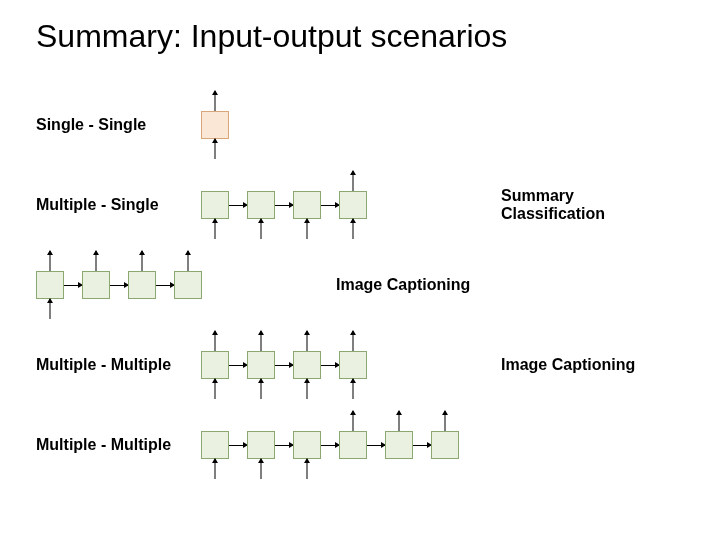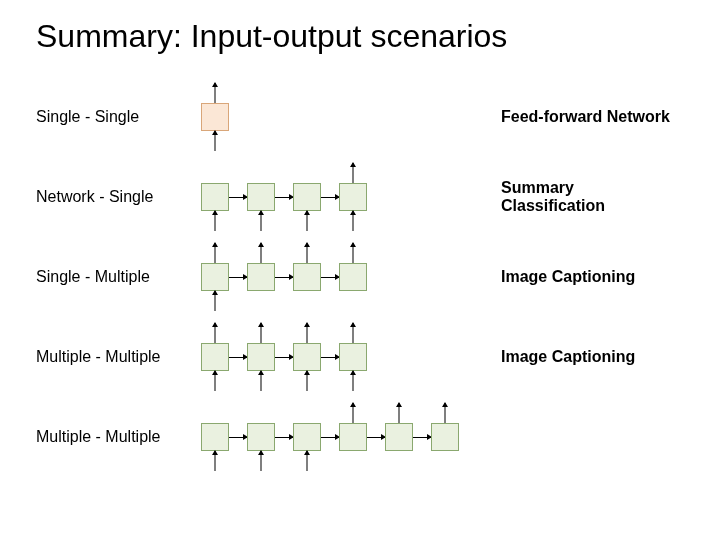--- a/index.html
+++ b/index.html
@@ -7,33 +7,33 @@
     width: 720px;
     height: 540px;
     background: #fff;
     font-family: Arial, Helvetica, sans-serif;
     color: #000;
     padding: 18px 40px 10px 36px;
   }
   .title {
     font-size: 32px;
     font-weight: 400;
-    margin-bottom: 22px;
+    margin-bottom: 30px;
     letter-spacing: 0px;
     white-space: nowrap;
   }
   .row {
     display: flex;
     align-items: center;
     height: 80px;
   }
   .left-label {
     width: 165px;
     font-size: 16px;
-    font-weight: 400;
+    font-weight: 700;
   }
   .diagram {
     width: 280px;
     display: flex;
     align-items: center;
     gap: 0;
   }
   .right-label {
     flex: 1;
     font-size: 16px;
@@ -120,25 +120,24 @@
 
 <div class="row">
   <div class="left-label">Single - Single</div>
   <div class="diagram">
     <div class="cell">
       <div class="arrow-up"></div>
       <div class="box peach"></div>
       <div class="arrow-in"></div>
     </div>
   </div>
-  <div class="right-label">Feed-forward Network</div>
-</div>
-
-<div class="row">
-  <div class="left-label">Network - Single</div>
+</div>
+
+<div class="row">
+  <div class="left-label">Multiple - Single</div>
   <div class="diagram">
     <div class="cell">
       <div class="spacer"></div>
       <div class="box"></div>
       <div class="arrow-in"></div>
     </div>
     <div class="h-arrow"></div>
     <div class="cell">
       <div class="spacer"></div>
       <div class="box"></div>
@@ -154,21 +153,20 @@
     <div class="cell">
       <div class="arrow-up"></div>
       <div class="box"></div>
       <div class="arrow-in"></div>
     </div>
   </div>
   <div class="right-label">Summary Classification</div>
 </div>
 
 <div class="row">
-  <div class="left-label">Single - Multiple</div>
   <div class="diagram">
     <div class="cell">
       <div class="arrow-up"></div>
       <div class="box"></div>
       <div class="arrow-in"></div>
     </div>
     <div class="h-arrow"></div>
     <div class="cell">
       <div class="arrow-up"></div>
       <div class="box"></div>

